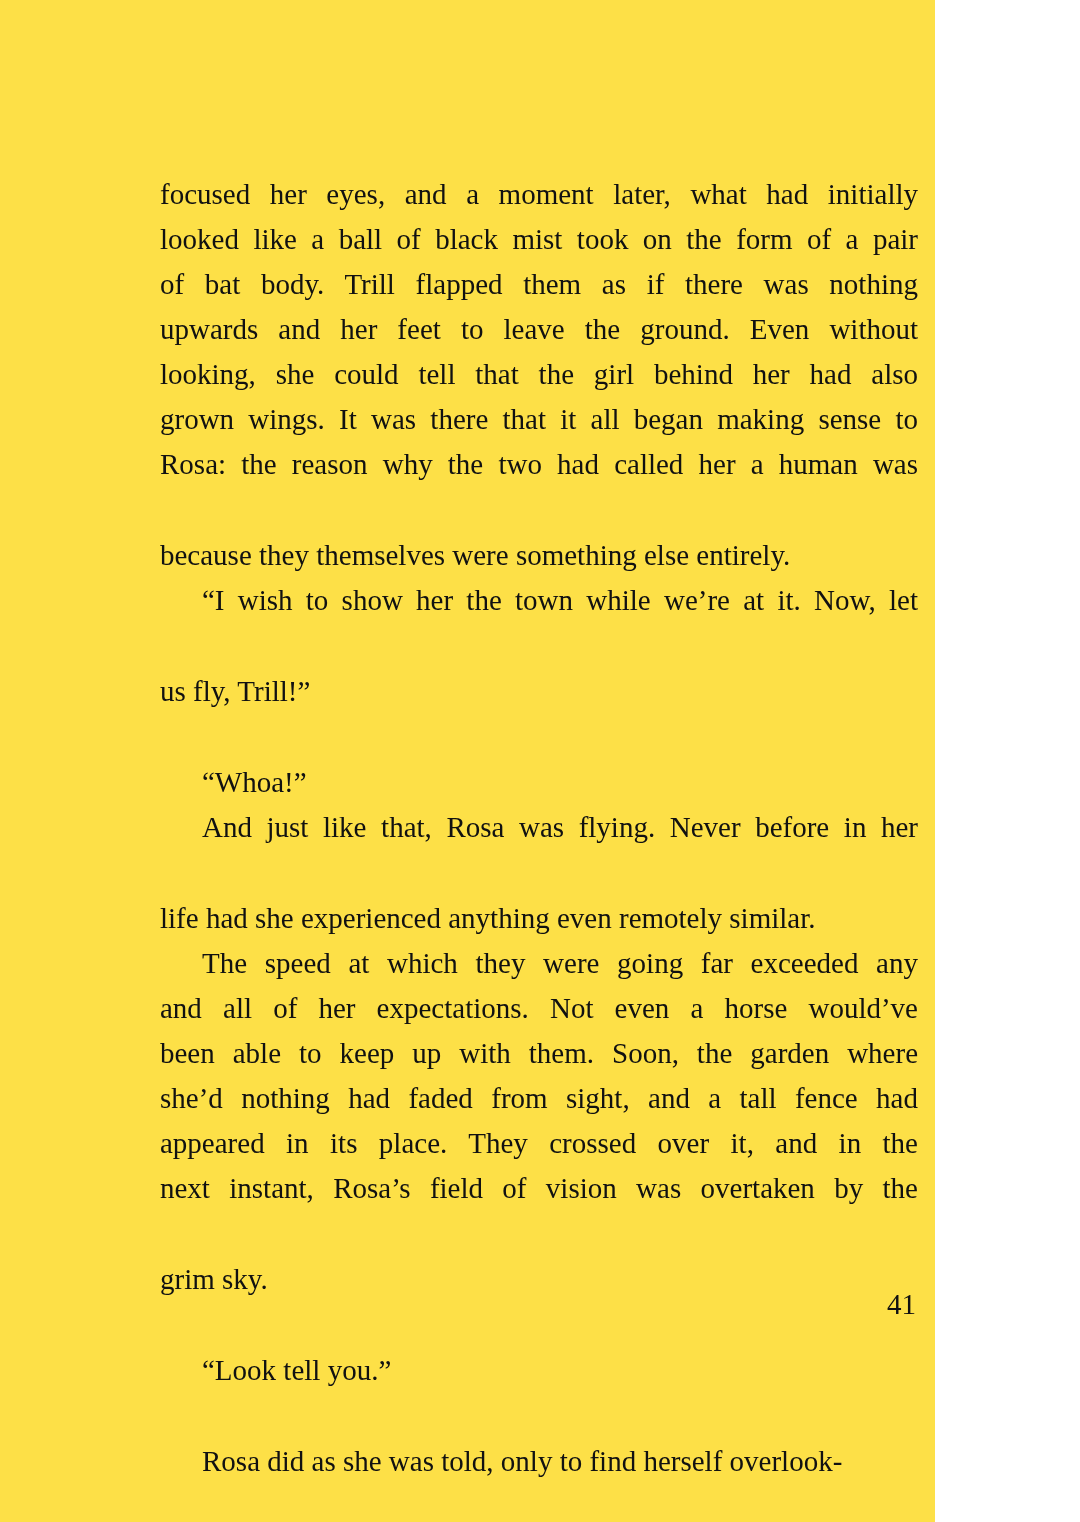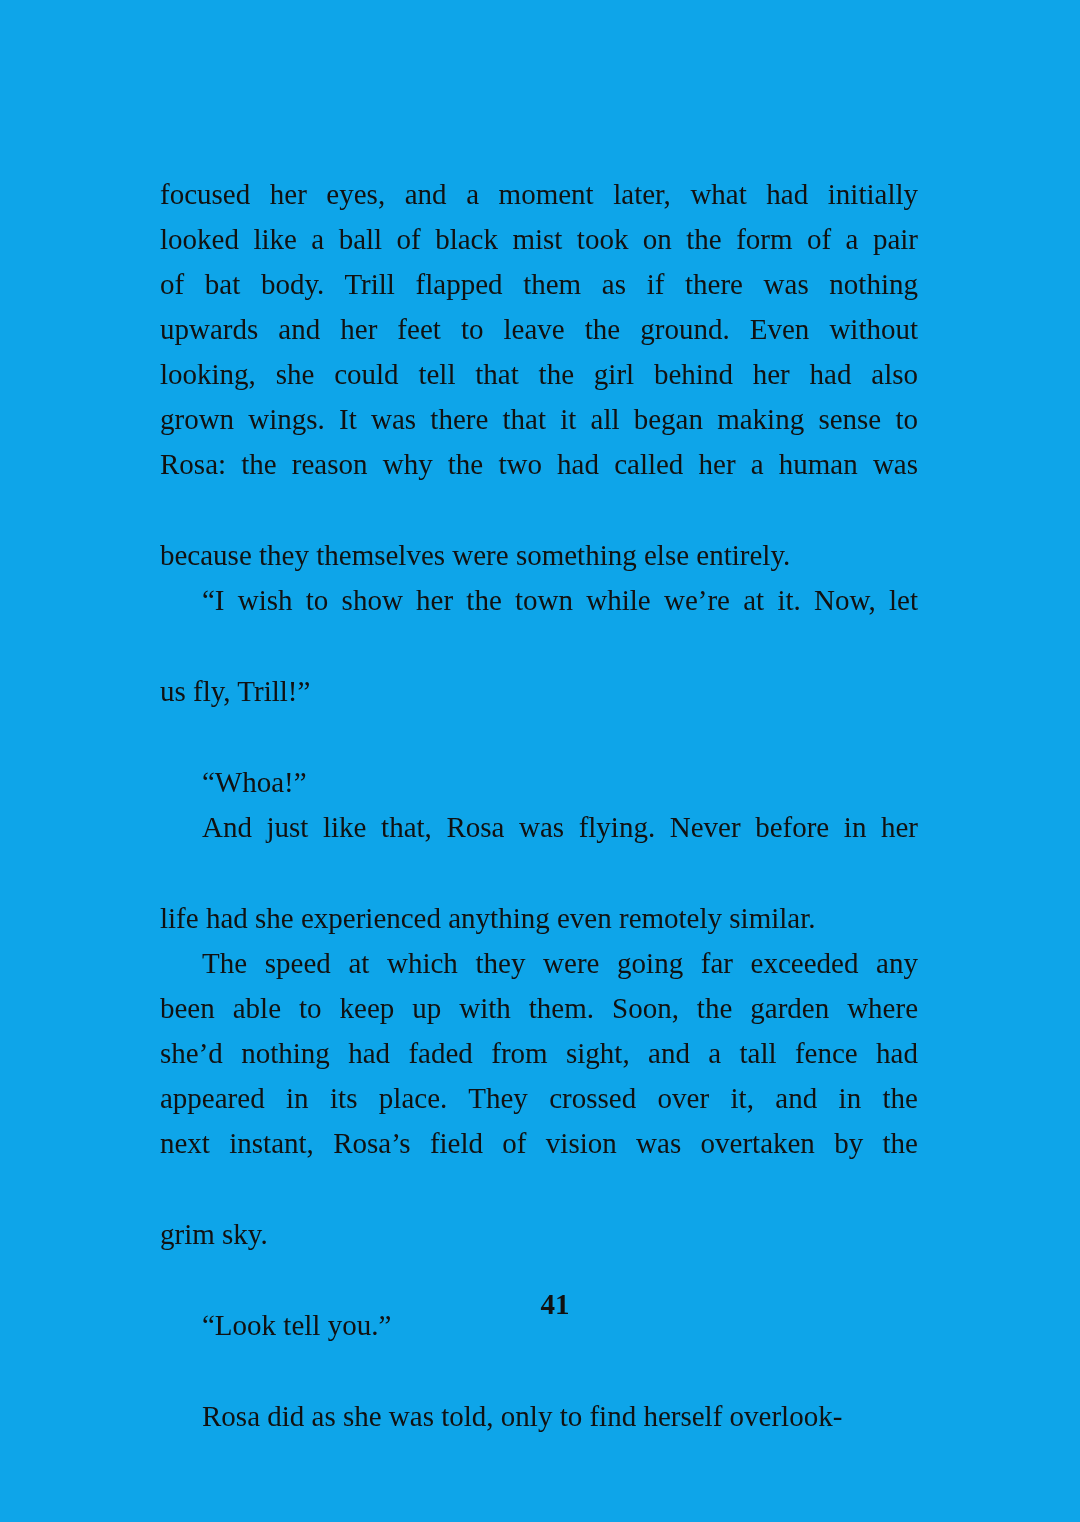--- a/index.html
+++ b/index.html
@@ -2,23 +2,23 @@
 <html><head>
 <meta charset="utf-8">
 <style>
   html, body {
     margin: 0;
     padding: 0;
     background: #ffffff;
   }
   .book-page {
     position: relative;
-    width: 1080px;
+    width: 935px;
     height: 1522px;
-    background: #0ea5e9;
+    background: #fde047;
     overflow: hidden;
     font-family: "Liberation Serif", "DejaVu Serif", serif;
     color: #111111;
   }
   .text-block {
     position: absolute;
     left: 160px;
     top: 172px;
     width: 758px;
     font-size: 29px;
@@ -35,27 +35,26 @@
   }
   .line.last {
     text-align-last: left;
     margin-top: 46px;
   }
   .line.indent {
     text-indent: 42px;
   }
   .page-number {
     position: absolute;
-    left: 176px;
+    left: 158px;
     top: 1282px;
     width: 758px;
     font-size: 29px;
     line-height: 45px;
-    text-align: center;
-    font-weight: bold;
+    text-align: right;
   }
 </style>
 </head>
 <body>
 
 <div class="book-page">
   <div class="text-block">
       <div class="paragraph">
         <div class="line">focused her eyes, and a moment later, what had initially</div>
         <div class="line">looked like a ball of black mist took on the form of a pair</div>
@@ -72,20 +71,21 @@
       </div>
       <div class="paragraph">
         <div class="line indent last">“Whoa!”</div>
       </div>
       <div class="paragraph">
         <div class="line indent">And just like that, Rosa was flying. Never before in her</div>
         <div class="line last">life had she experienced anything even remotely similar.</div>
       </div>
       <div class="paragraph">
         <div class="line indent">The speed at which they were going far exceeded any</div>
+        <div class="line">and all of her expectations. Not even a horse would’ve</div>
         <div class="line">been able to keep up with them. Soon, the garden where</div>
         <div class="line">she’d nothing had faded from sight, and a tall fence had</div>
         <div class="line">appeared in its place. They crossed over it, and in the</div>
         <div class="line">next instant, Rosa’s field of vision was overtaken by the</div>
         <div class="line last">grim sky.</div>
       </div>
       <div class="paragraph">
         <div class="line indent last">“Look tell you.”</div>
       </div>
       <div class="paragraph">

